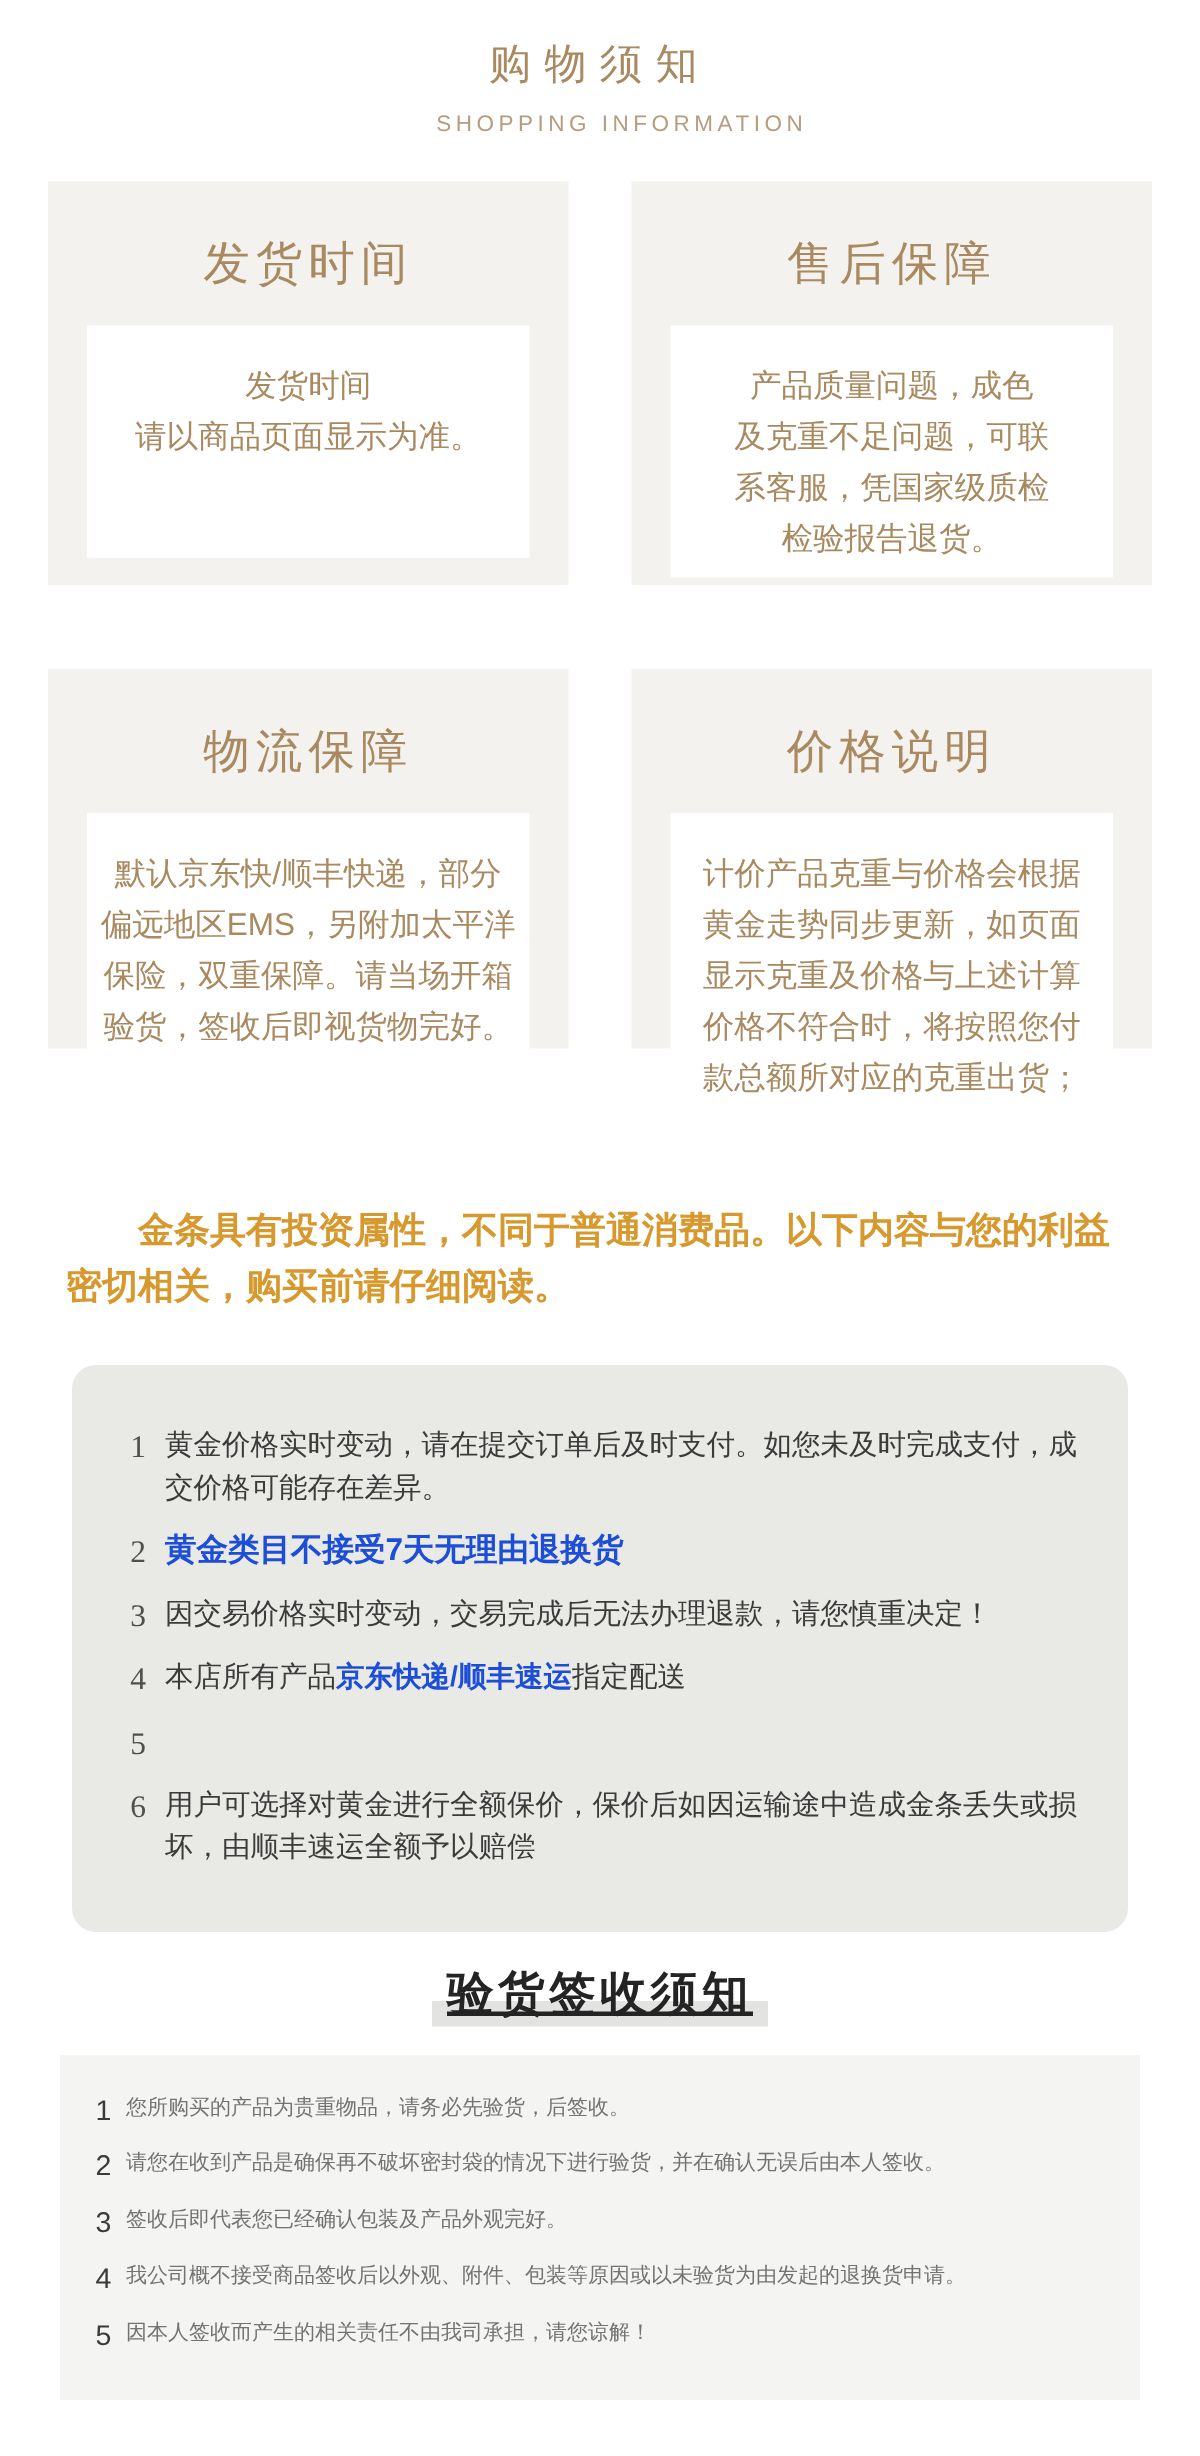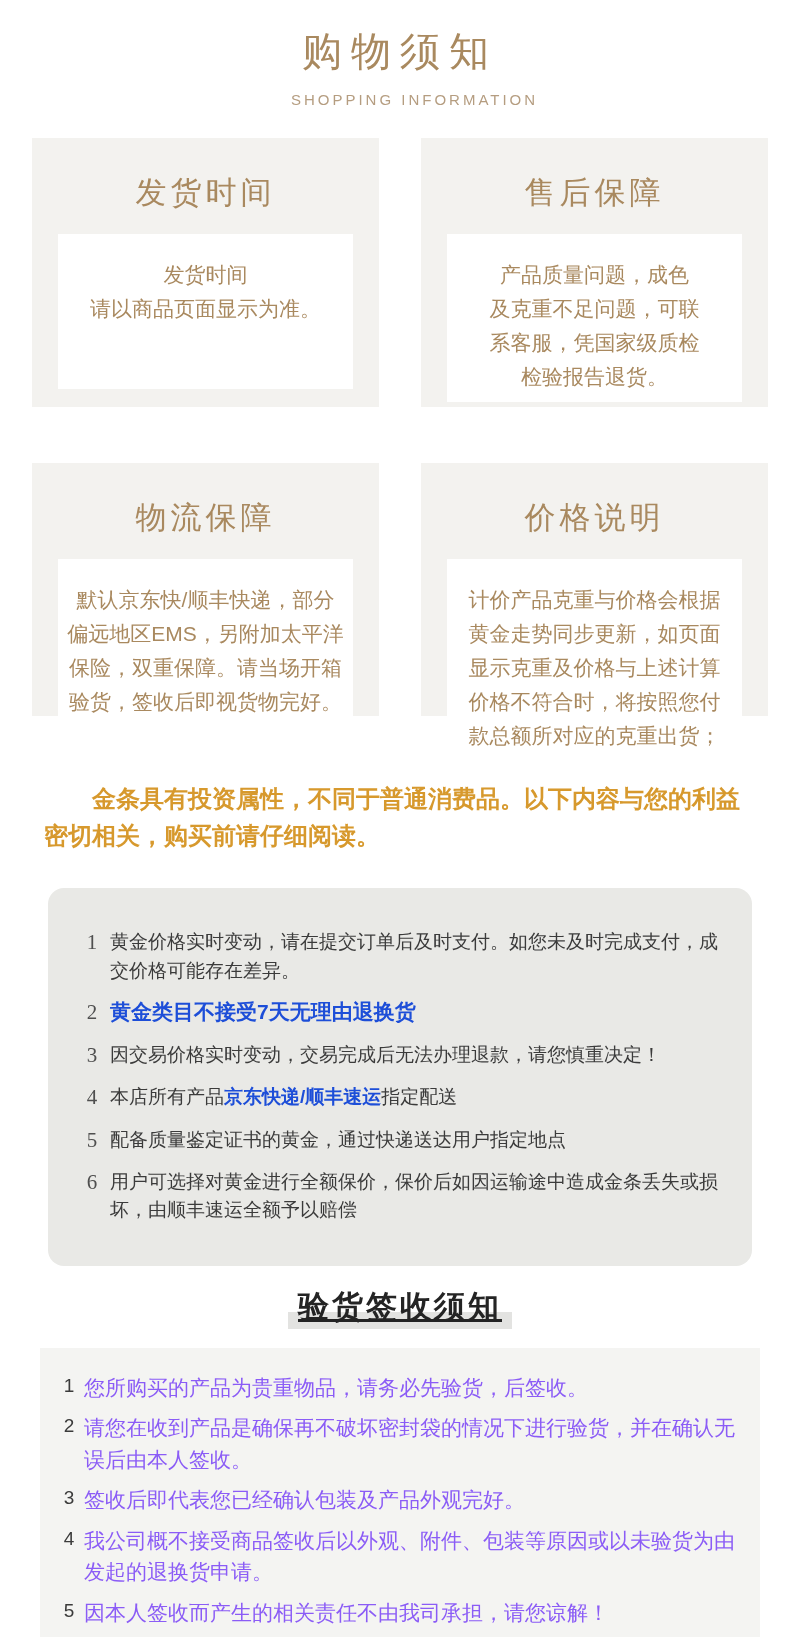--- a/index.html
+++ b/index.html
@@ -5,51 +5,51 @@
   * { margin:0; padding:0; box-sizing:border-box; }
   html,body { background:#ffffff; }
   body {
     width:800px; height:1637px; overflow:hidden;
     font-family:"Liberation Sans", sans-serif;
     position:relative;
   }
 
   
   .header { text-align:center; padding-top:24px; }
-  .header-title { font-size:40px; color:#a9895f; letter-spacing:9px; font-weight:500; }
+  .header-title { font-size:28px; color:#a9895f; letter-spacing:9px; font-weight:500; }
   .header-sub { margin-top:12px; font-size:15px; color:#b59d80; letter-spacing:3px; font-weight:500;padding-left:29px; }
 
   
   .cards { margin:30px 32px 0; display:grid; grid-template-columns:1fr 1fr; column-gap:42px; row-gap:56px; }
   .card { background:#f3f2ef; display:flex; flex-direction:column; padding:34px 26px 18px; }
   .card.r1 { height:269px; }
   .card.r2 { height:253px; }
   .card-title { text-align:center; font-size:31px; color:#a9895f; letter-spacing:4px; font-weight:500; }
   .card-box { background:#ffffff; flex:1; margin-top:20px; padding:24px 8px 8px; }
   .card-body { font-size:21px; line-height:1.62; color:#a9895f; text-align:center; white-space:pre-line; }
 
   
-  .intro { margin:64px 44px 0; font-size:24px; font-weight:bold; color:#d7992d; line-height:1.55; text-indent:2em; }
+  .intro { margin:103px 44px 0; font-size:24px; font-weight:bold; color:#d7992d; line-height:1.55; text-indent:2em; }
 
   
   .notice-box { margin:34px 48px 0; background:#e9e9e6; border-radius:16px; padding:40px 34px 28px 26px; min-height:264px; }
   .n-item { display:flex; margin-bottom:13px; }
   .n-num { flex:0 0 36px; text-align:center; font-family:"Liberation Serif", serif; font-size:21px; color:#4f4f4f; line-height:1.4; }
   .n-text { font-size:19px; color:#3b3b3b; line-height:1.5; }
   .red { color:#1d4ed8; font-weight:bold; }
   .n-item.em .n-text { font-size:21px; line-height:1.3; }
 
   
   .section2-title { margin-top:20px; text-align:center; font-family:"Liberation Serif", serif; font-size:31px; font-weight:bold; color:#242424;text-decoration:underline; }
   .hl { background:linear-gradient(to bottom, rgba(0,0,0,0) 58%, #e3e3e1 58%); padding:0 10px 5px; letter-spacing:3px; }
 
   .panel2 { margin:20px 40px 0; background:#f4f4f2; padding:24px 14px 18px; min-height:230px; }
   .p-item { display:flex; margin-bottom:9px; }
   .p-num { flex:0 0 30px; text-align:center; font-size:19px; color:#3b3b3b; line-height:1.5; }
-  .p-text { font-size:21px; color:#8b5cf6; line-height:1.5; }
+  .p-text { font-size:14px; color:#737373; line-height:1.5; }
 </style>
 </head>
 <body>
 
 <div class="header">
   <div class="header-title">购物须知</div>
   <div class="header-sub">SHOPPING INFORMATION</div>
 </div>
 
 <div class="cards">
@@ -104,21 +104,20 @@
   <div class="n-item">
     <span class="n-num">3</span>
     <span class="n-text">因交易价格实时变动，交易完成后无法办理退款，请您慎重决定！</span>
   </div>
   <div class="n-item">
     <span class="n-num">4</span>
     <span class="n-text"><span>本店所有产品</span><span class="red">京东快递/顺丰速运</span><span>指定配送</span></span>
   </div>
   <div class="n-item">
     <span class="n-num">5</span>
-    <span class="n-text">配备质量鉴定证书的黄金，通过快递送达用户指定地点</span>
   </div>
   <div class="n-item">
     <span class="n-num">6</span>
     <span class="n-text">用户可选择对黄金进行全额保价，保价后如因运输途中造成金条丢失或损坏，由顺丰速运全额予以赔偿</span>
   </div>
 </div>
 
 <div class="section2-title">
   <span class="hl">验货签收须知</span>
 </div>

